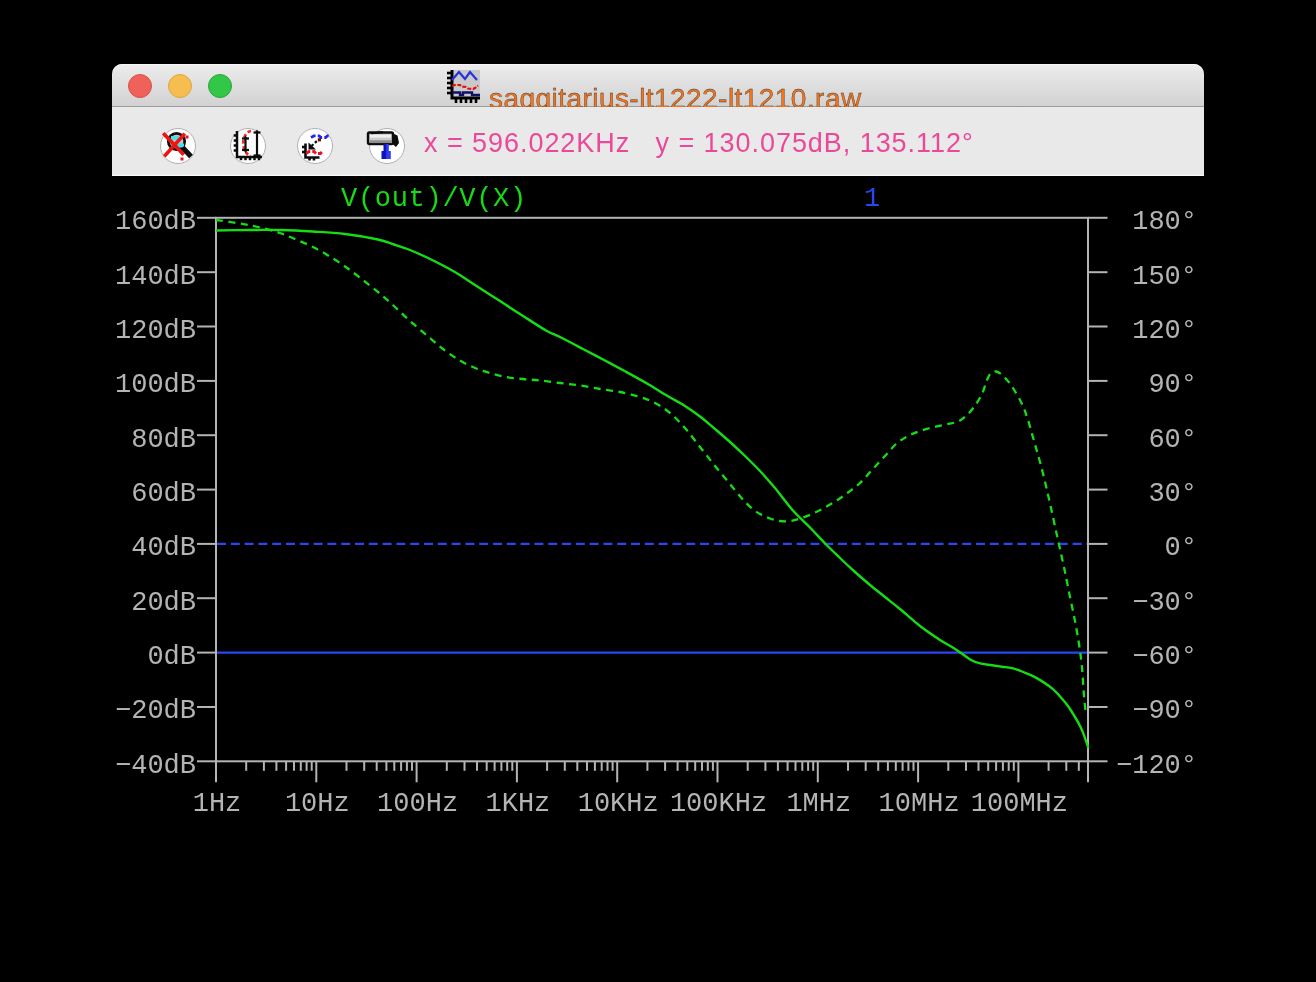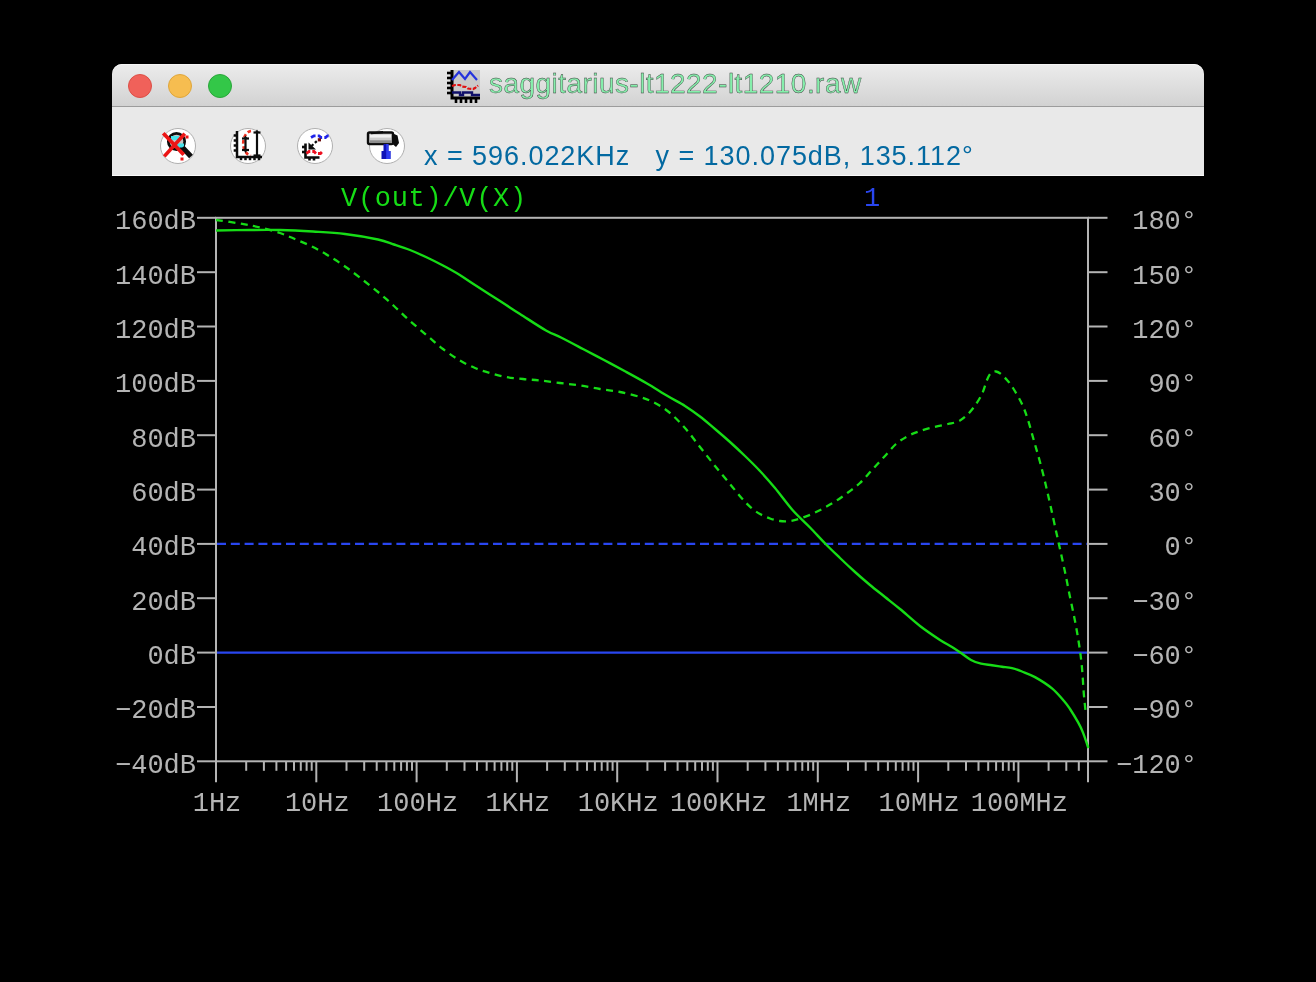--- a/index.html
+++ b/index.html
@@ -3,26 +3,26 @@
 <style>
 html,body{margin:0;padding:0;background:#000;width:1316px;height:982px;overflow:hidden;}
 *{box-sizing:border-box;}
 #titlebar{position:absolute;left:112px;top:64px;width:1092px;height:43px;
  background:linear-gradient(#ececec,#d2d2d2);border-radius:10px 10px 0 0;box-shadow:inset 0 1px 0 #f5f5f5;
  border-bottom:1px solid #9c9c9c;}
 .tl{position:absolute;top:74px;width:24px;height:24px;border-radius:50%;}
 #tlr{left:128px;background:#f0615a;border:1px solid #dc4f46;}
 #tly{left:168px;background:#f6bd50;border:1px solid #dfa63b;}
 #tlg{left:208px;background:#33c748;border:1px solid #2aa63a;}
-#titletext{position:absolute;left:489px;top:69px;font:400 28px/29px "Liberation Sans",sans-serif;
- color:#86efac;letter-spacing:0.45px;-webkit-text-stroke:0.4px #3a3a3a;}
+#titletext{position:absolute;left:489px;top:84px;font:400 28px/29px "Liberation Sans",sans-serif;
+ color:#f97316;letter-spacing:0.45px;-webkit-text-stroke:0.4px #3a3a3a;}
 #toolbar{position:absolute;left:112px;top:107px;width:1092px;height:69px;background:#e9e9e9;
  border-bottom:1px solid #fafafa;}
 .tbi{position:absolute;width:36px;height:36px;border-radius:50%;background:#fff;border:1px solid #b0b0b0;}
-#tbtext{position:absolute;left:424px;top:141px;font:400 27px "Liberation Sans",sans-serif;color:#0369a1;letter-spacing:0.95px;}
+#tbtext{position:absolute;left:424px;top:128px;font:400 27px "Liberation Sans",sans-serif;color:#ec4899;letter-spacing:0.95px;}
 #ploticon{position:absolute;left:447px;top:69px;}
 svg{position:absolute;left:0;top:0;}
 </style></head><body>
 <div id="titlebar"></div>
 <div class="tl" id="tlr"></div>
 <div class="tl" id="tly"></div>
 <div class="tl" id="tlg"></div>
 <svg id="ploticon" width="34" height="34" viewBox="0 0 34 34">
  <rect x="5" y="1" width="28" height="28" fill="#c9c9c9"></rect>
  <path d="M5 1 L5 29 L33 29" stroke="#000" stroke-width="3" fill="none"></path>

